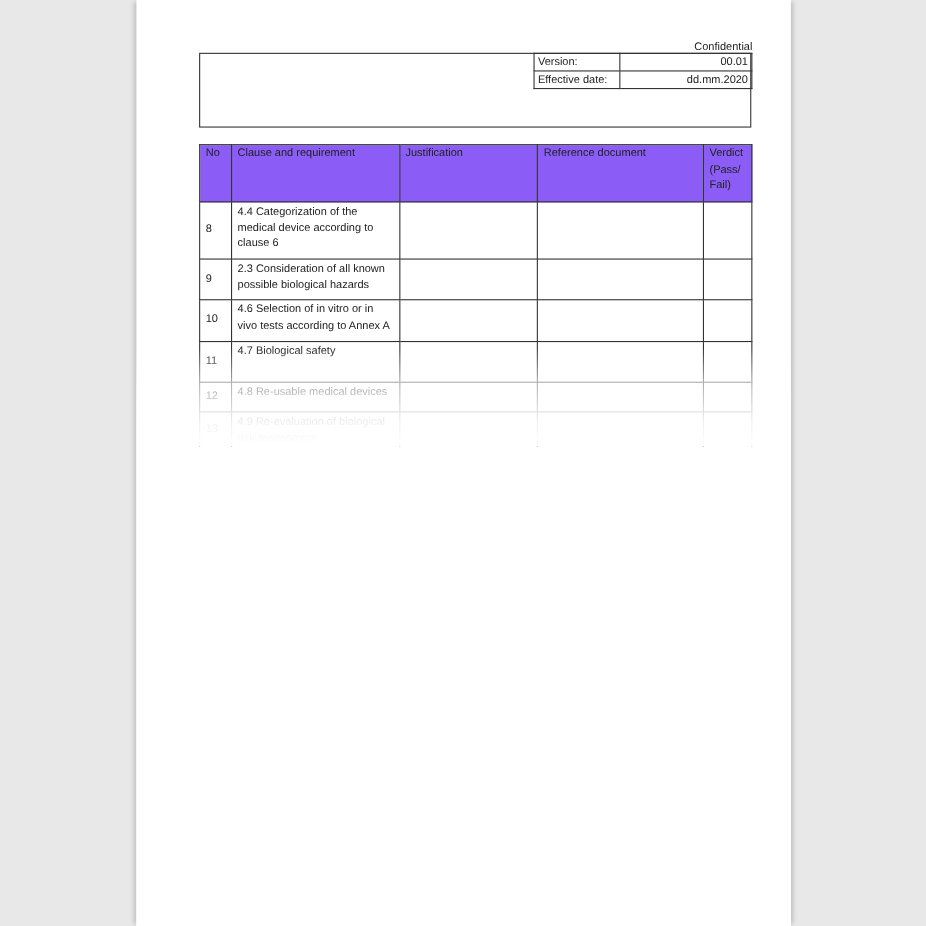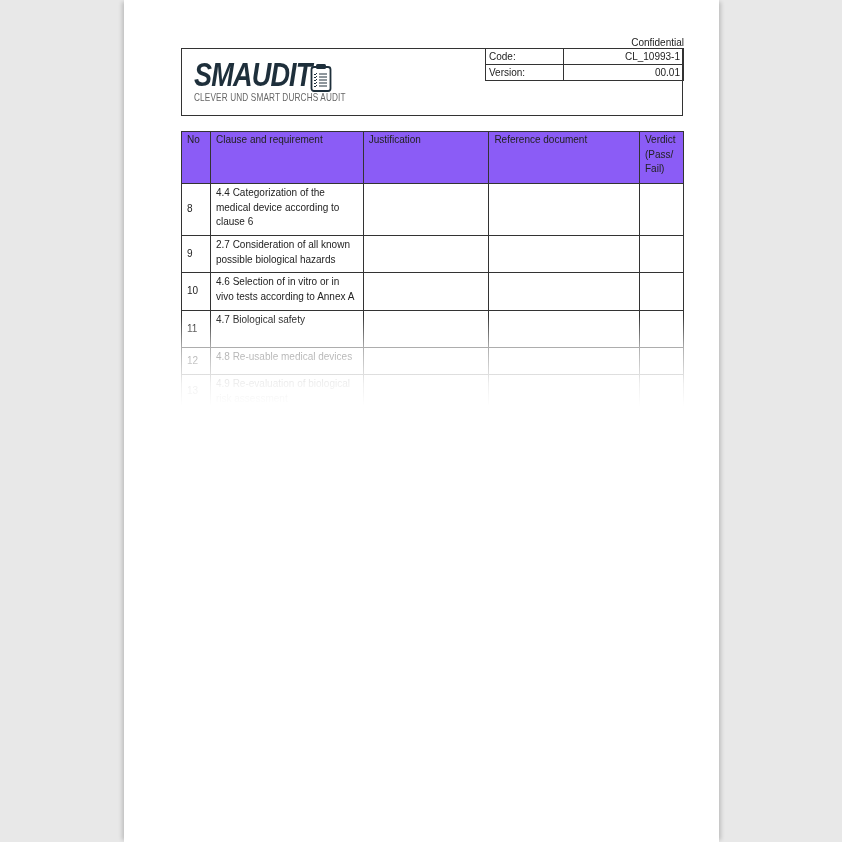--- a/index.html
+++ b/index.html
@@ -23,46 +23,30 @@
   .fade{position:absolute;left:0;top:316px;width:595px;height:90px;
     background:linear-gradient(to bottom, rgba(255,255,255,0) 0%, rgba(255,255,255,0.6) 35%, rgba(255,255,255,0.92) 75%, #fff 100%);}
 </style>
 </head>
 <body>
 
 <div class="page">
   <div class="conf">Confidential</div>
 
   <div class="hdr">
-    <div class="logo">
-      <div class="logo-word">SMAUDIT</div>
-      <svg class="logo-icon" width="22" height="30" viewBox="0 0 22 30">
-        <rect x="1.5" y="4" width="19" height="24" rx="2.5" fill="none" stroke="#1e2f3b" stroke-width="1.8"></rect>
-        <rect x="6" y="1" width="10" height="5" rx="1.5" fill="#1e2f3b"></rect>
-        <g stroke="#1e2f3b" stroke-width="1">
-          <line x1="9" y1="11" x2="17" y2="11"></line>
-            <line x1="9" y1="14" x2="17" y2="14"></line>
-          <line x1="9" y1="17" x2="17" y2="17"></line>
-            <line x1="9" y1="20" x2="17" y2="20"></line>
-          <line x1="9" y1="23" x2="17" y2="23"></line>
-          <path d="M4 11 l1 1 l2 -2 M4 14 l1 1 l2 -2 M4 17 l1 1 l2 -2 M4 20 l1 1 l2 -2 M4 23 l1 1 l2 -2" fill="none"></path>
-        </g>
-      </svg>
-      <div class="logo-tag">CLEVER UND SMART DURCHS AUDIT</div>
-    </div>
 
     <table class="meta">
       <tbody>
-          <tr>
-        <td class="k">Code:</td>
-        <td class="v">CL_10993-1</td>
-      </tr>
       <tr>
         <td class="k">Version:</td>
         <td class="v">00.01</td>
+      </tr>
+      <tr>
+        <td class="k">Effective date:</td>
+        <td class="v">dd.mm.2020</td>
       </tr>
     </tbody>
       </table>
   </div>
 
   <table class="main">
     <colgroup>
         <col style="width:29px">
         <col style="width:153px">
         <col style="width:126px">
@@ -79,21 +63,21 @@
     </tr>
     <tr style="height:52px">
       <td class="no">8</td>
       <td>4.4 Categorization of the medical device according to clause 6</td>
       <td></td>
       <td></td>
       <td></td>
     </tr>
     <tr style="height:37px">
       <td class="no">9</td>
-      <td>2.7 Consideration of all known possible biological hazards</td>
+      <td>2.3 Consideration of all known possible biological hazards</td>
       <td></td>
       <td></td>
       <td></td>
     </tr>
     <tr style="height:38px">
       <td class="no">10</td>
       <td>4.6 Selection of in vitro or in vivo tests according to Annex A</td>
       <td></td>
       <td></td>
       <td></td>

